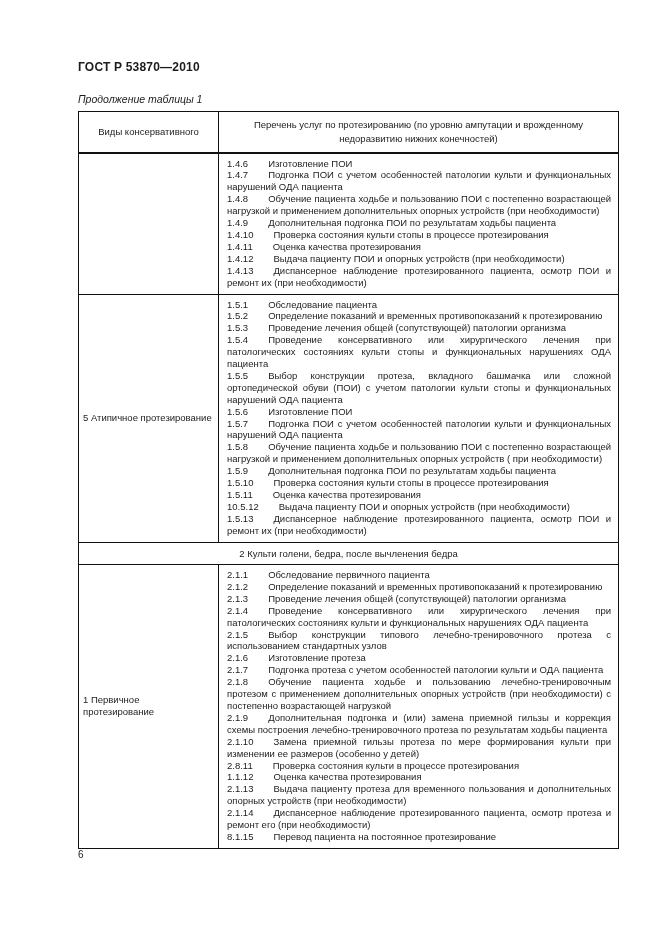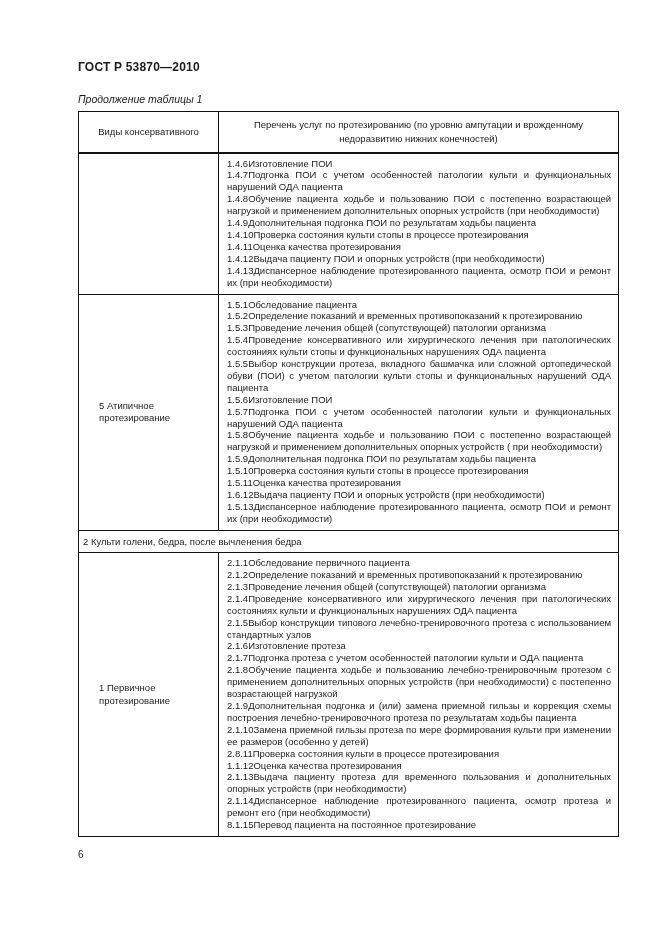--- a/index.html
+++ b/index.html
@@ -57,37 +57,38 @@
   th {
     text-align: center;
     vertical-align: middle;
     padding: 6px 14px;
     line-height: 1.45;
     border-bottom-width: 2px !important;
   }
   td.kind-cell {
     vertical-align: middle;
     text-align: left;
-    padding: 4px 6px 4px 20px;
+    padding: 4px 6px 4px 4px;
     line-height: 1.28;
   }
   td.services-cell {
     vertical-align: top;
     padding: 4px 7px 5px 8px;
   }
   p.service {
     margin: 0;
     text-align: justify;
     line-height: 11.9px;
   }
   p.service .num {
-    margin-right: 0;
+    margin-right: 20px;
     white-space: nowrap;
   }
   td.section-cell {
+    text-align: center;
     padding: 5px 4px;
     line-height: 1.2;
   }
   .page-number {
     position: absolute;
     left: 78px;
     top: 849px;
     font-size: 10px;
   }
 </style>
@@ -132,21 +133,21 @@
             <p class="service"><span class="num">1.5.2</span>Определение показаний и временных противопоказаний к протезированию</p>
             <p class="service"><span class="num">1.5.3</span>Проведение лечения общей (сопутствующей) патологии организма</p>
             <p class="service"><span class="num">1.5.4</span>Проведение консервативного или хирургического лечения при патологических состояниях культи стопы и функциональных нарушениях ОДА пациента</p>
             <p class="service"><span class="num">1.5.5</span>Выбор конструкции протеза, вкладного башмачка или сложной ортопедической обуви (ПОИ) с учетом патологии культи стопы и функциональных нарушений ОДА пациента</p>
             <p class="service"><span class="num">1.5.6</span>Изготовление ПОИ</p>
             <p class="service"><span class="num">1.5.7</span>Подгонка ПОИ с учетом особенностей патологии культи и функциональных нарушений ОДА пациента</p>
             <p class="service"><span class="num">1.5.8</span>Обучение пациента ходьбе и пользованию ПОИ с постепенно возрастающей нагрузкой и применением дополнительных опорных устройств ( при необходимости)</p>
             <p class="service"><span class="num">1.5.9</span>Дополнительная подгонка ПОИ по результатам ходьбы пациента</p>
             <p class="service"><span class="num">1.5.10</span>Проверка состояния культи стопы в процессе протезирования</p>
             <p class="service"><span class="num">1.5.11</span>Оценка качества протезирования</p>
-            <p class="service"><span class="num">1.6.12</span>Выдача пациенту ПОИ и опорных устройств (при необходимости)</p>
+            <p class="service"><span class="num">10.5.12</span>Выдача пациенту ПОИ и опорных устройств (при необходимости)</p>
             <p class="service"><span class="num">1.5.13</span>Диспансерное наблюдение протезированного пациента, осмотр ПОИ и ремонт их (при необходимости)</p>
           </td>
         </tr>
         <tr>
           <td colspan="2" class="section-cell">2  Культи голени, бедра, после вычленения бедра</td>
         </tr>
         <tr>
           <td class="kind-cell">1 Первичное протезирование</td>
           <td class="services-cell">
             <p class="service"><span class="num">2.1.1</span>Обследование первичного пациента</p>

